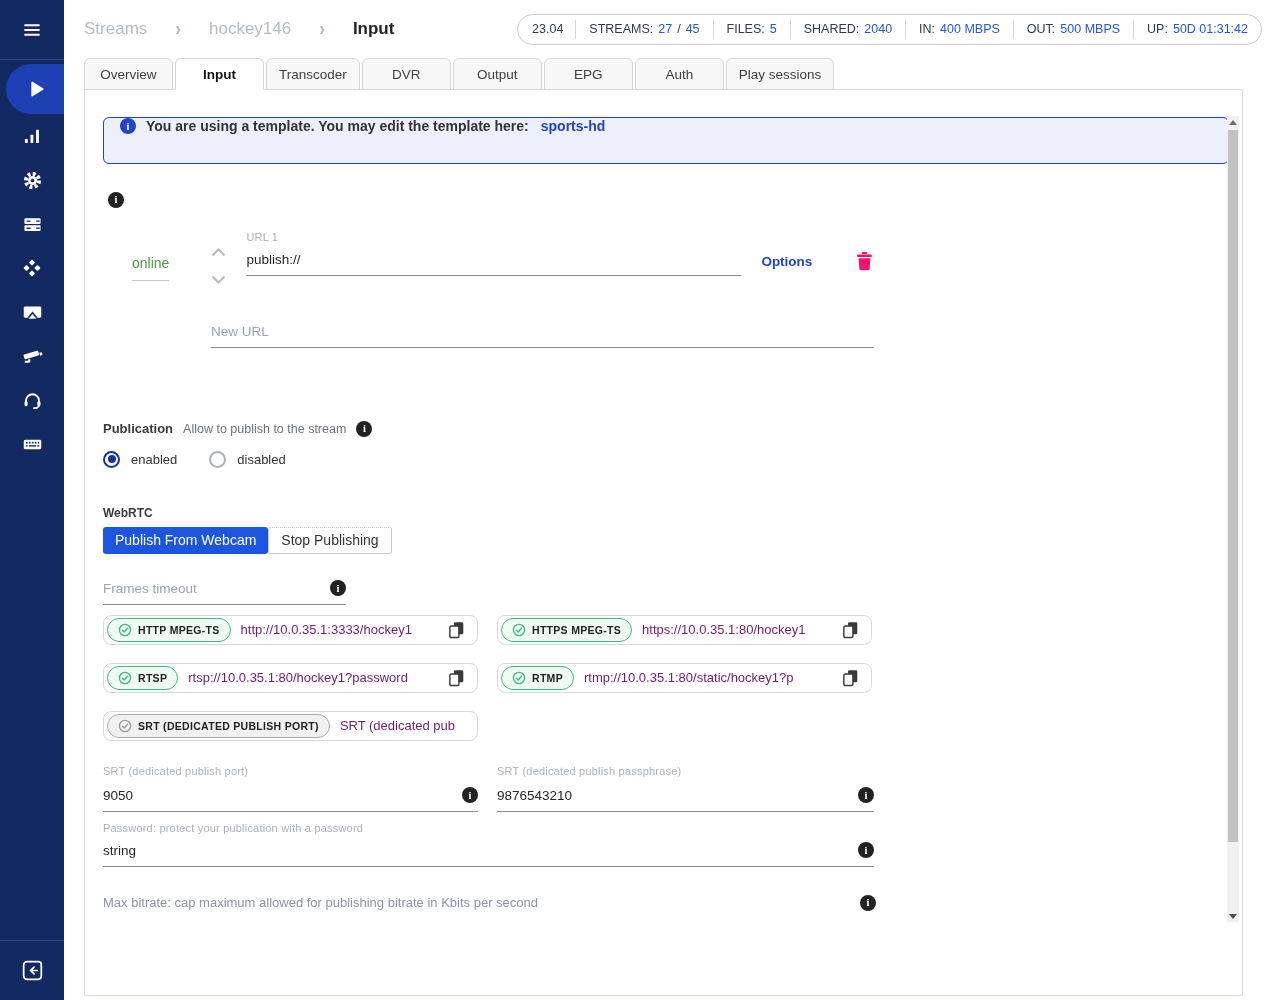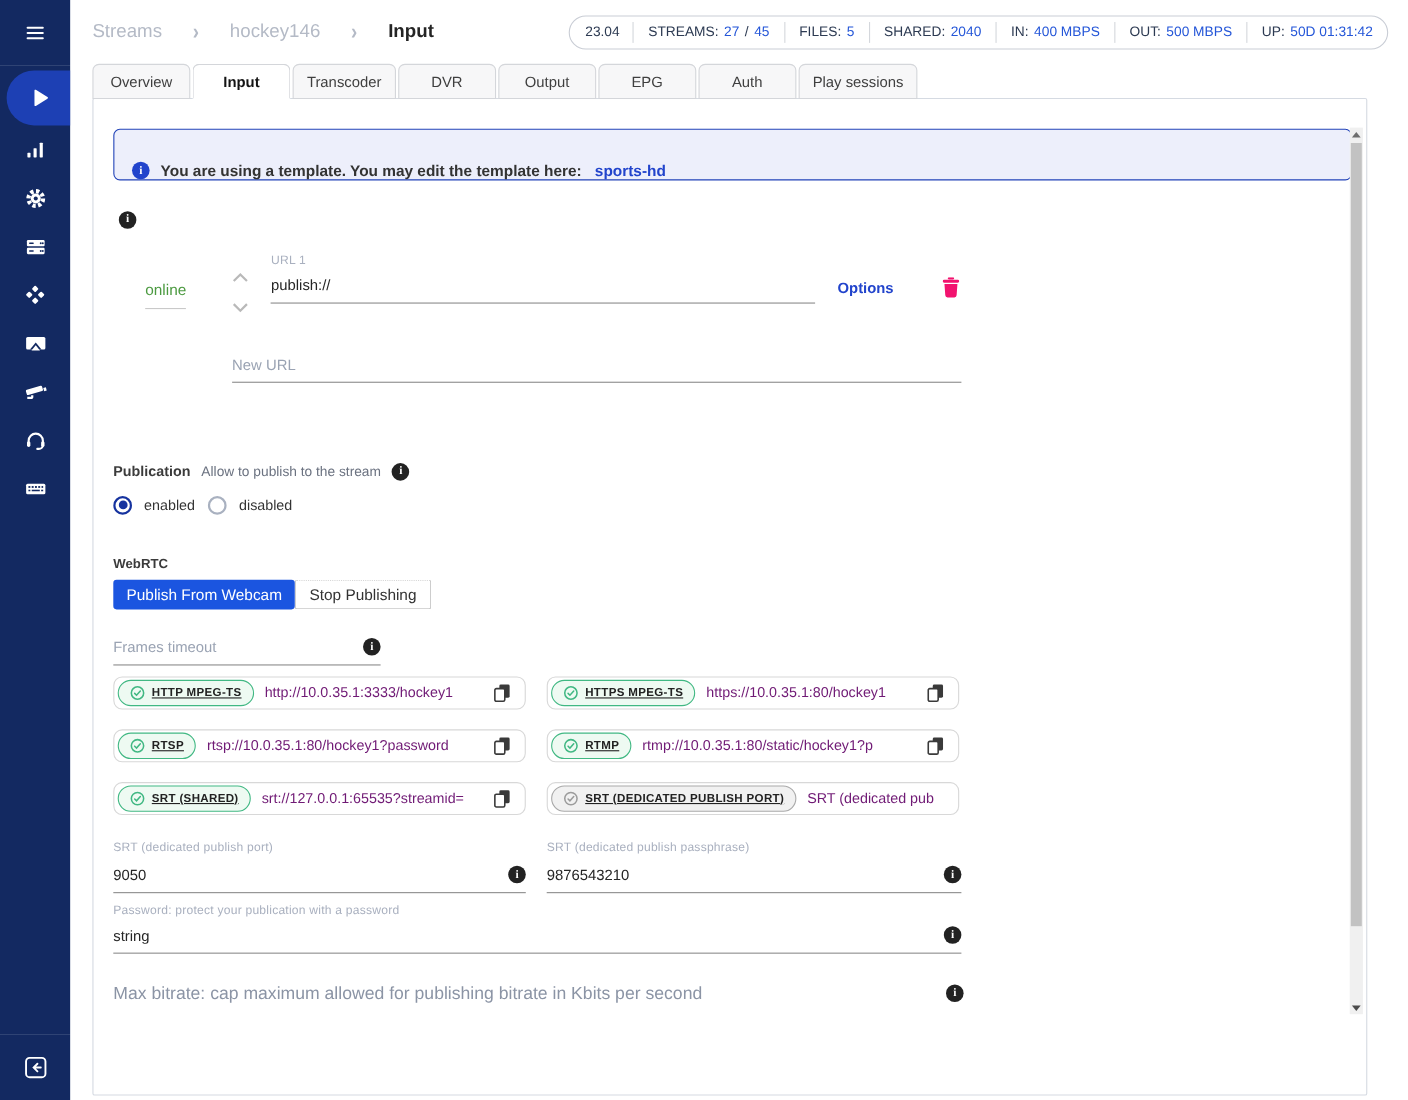--- a/index.html
+++ b/index.html
@@ -33,21 +33,21 @@
 
   
   .tabs { display:flex; margin-left:20px; position:relative; z-index:5; margin-bottom:-1px; }
   .tab { min-width:89px; height:32px; background:#f7f7f8; border:1px solid #d4d6da; border-radius:6px 6px 0 0; display:flex; align-items:center; justify-content:center; font-size:13.5px; color:#3f3f3f; margin-right:2px; padding:0 12px; cursor:pointer; white-space:nowrap; }
   .tab.active { background:#fff; color:#141414; font-weight:700; border-bottom:1px solid #fff; }
 
   
   .panel { margin-left:20px; width:1159px; height:907px; border:1px solid #d5dae2; border-radius:2px; position:relative; background:#fff; }
   .scrollarea { height:830px; overflow:hidden; padding:27px 33px 0 18px; position:relative; }
 
-  .banner { width:1126px; height:47px; background:#edeffb; border:1px solid #2243b8; border-radius:6px; display:flex; align-items:flex-end; padding:0 16px; gap:10px; }
+  .banner { width:1126px; height:47px; background:#edeffb; border:1px solid #2243b8; border-radius:6px; display:flex; align-items:flex-start; padding:0 16px; gap:10px; }
   .banner-text { font-size:14px; font-weight:600; color:#333; }
   .banner-link { font-size:14px; font-weight:700; color:#2244cc; cursor:pointer; margin-left:2px; }
 
   .info { width:16px; height:16px; min-width:16px; border-radius:50%; background:#222; color:#fff; display:inline-flex; align-items:center; justify-content:center; font-size:10.5px; font-weight:700; font-family:"Liberation Serif",serif; cursor:pointer; }
   .info::after { content:"i"; }
   .info.blue { background:#2244cc; }
 
   .stream-info { margin:25px 0 0 5px; }
 
   
@@ -65,50 +65,50 @@
   .trash { margin:21px 0 0 45px; cursor:pointer; line-height:0; }
 
   .newurl { margin:37px 0 0 108px; width:663px; }
 
   
   .pub { margin-top:73px; }
   .pub-head { display:flex; align-items:center; gap:10px; }
   .pub-title { font-size:13px; font-weight:700; color:#3b3b3b; }
   .pub-sub { font-size:12.5px; color:#6b7280; }
   .radios { display:flex; align-items:center; margin-top:14px; }
-  .radio-item { display:flex; align-items:center; gap:11px; cursor:pointer; margin-right:12px; }
+  .radio-item { display:flex; align-items:center; gap:11px; cursor:pointer; margin-right:32px; }
   .radio { width:17px; height:17px; border-radius:50%; border:2px solid #a9b1c0; position:relative; background:#fff; display:inline-block; }
   .radio.on { border-color:#16339f; }
   .radio.on::after { content:""; position:absolute; inset:2.5px; border-radius:50%; background:#16339f; }
   .radio-label { font-size:13px; color:#333; }
 
   
   .webrtc { margin-top:35px; }
   .sec-label { font-size:12px; font-weight:700; color:#3b3b3b; }
   .wbtns { display:flex; margin-top:6px; }
   .btn-blue { height:27px; background:#1b55e0; color:#fff; font-size:14px; border:none; border-radius:3px; padding:0 12px; cursor:pointer; font-family:inherit; }
   .btn-plain { height:27px; background:#fff; color:#333; font-size:14px; border:1px solid #c8c8c8; border-top-style:dotted; border-radius:2px; padding:0 12px; cursor:pointer; font-family:inherit; }
 
   .frames { margin-top:25px; width:243px; }
 
   
   .chips { margin-top:10px; display:grid; grid-template-columns:375px 375px; column-gap:19px; row-gap:18px; }
   .chip { height:30px; border:1px solid #d8d8d8; border-radius:8px; background:#fff; display:flex; align-items:center; padding:0 8px 0 3px; overflow:hidden; }
   .badge { display:flex; align-items:center; gap:6px; border:1px solid #41b883; background:#eefaf2; border-radius:13px; height:24px; padding:0 10px; margin-right:10px; flex-shrink:0; }
-  .badge-label { font-size:10.5px; font-weight:700; color:#222; letter-spacing:.3px; white-space:nowrap;text-decoration:underline; }
+  .badge-label { font-size:10.5px; font-weight:700; color:#222; letter-spacing:.3px; white-space:nowrap; }
   .chip-url { flex:1; font-size:13px; color:#701a75; white-space:nowrap; overflow:hidden; min-width:0; }
   .copy { flex-shrink:0; margin-left:6px; margin-right:4px; cursor:pointer; line-height:0; }
   .chip.off .badge { border-color:#a9a9a9; background:#f1f1f1; }
 
   
   .fgrid { margin-top:24px; display:grid; grid-template-columns:375px 377px; column-gap:19px; }
   .field .flabel { margin-bottom:9px; }
   .fullfield { margin-top:10px; width:771px; }
   .maxbit { margin-top:28px; width:773px; display:flex; align-items:flex-start; justify-content:space-between; }
-  .maxbit-label { font-size:16px; color:#8b94a5; }
+  .maxbit-label { font-size:13px; color:#8b94a5; }
 
   
   .vscroll { position:absolute; top:26px; right:3px; width:12px; height:806px; background:#f0f0f0; }
   .varrow { position:absolute; left:0; width:12px; height:12px; display:flex; align-items:center; justify-content:center; cursor:pointer; }
   .varrow.up { top:0; }
   .varrow.down { bottom:0; }
   .tri-up { width:0; height:0; border-left:4px solid transparent; border-right:4px solid transparent; border-bottom:5px solid #6e6e6e; }
   .tri-down { width:0; height:0; border-left:4px solid transparent; border-right:4px solid transparent; border-top:5px solid #4b4b4b; }
   .vthumb { position:absolute; left:1px; top:14px; width:10px; height:712px; background:#c2c2c2; cursor:pointer; }
 
@@ -409,36 +409,20 @@
               <span class="badge-label">RTMP</span>
             </span>
             <span class="chip-url">rtmp://10.0.35.1:80/static/hockey1?p</span>
             <span class="copy">
               <svg width="17" height="18" viewBox="0 0 20 21">
                   <rect x="7" y="1.5" width="11" height="14" rx="1.6" fill="#3a3a3a"></rect>
                   <rect x="2.2" y="5.8" width="10.6" height="13.6" rx="1.6" fill="#fff" stroke="#3a3a3a" stroke-width="1.7"></rect>
                 </svg>
             </span>
           </div>
-          <div class="chip">
-            <span class="badge">
-              <svg width="14" height="14" viewBox="0 0 24 24" fill="none" stroke="#41b883" stroke-width="2.4">
-                  <circle cx="12" cy="12" r="9.6"></circle>
-                  <path d="M7.6 12.6l2.9 2.9 5.9-6.6" stroke-linecap="round"></path>
-                </svg>
-              <span class="badge-label">SRT (SHARED)</span>
-            </span>
-            <span class="chip-url">srt://127.0.0.1:65535?streamid=</span>
-            <span class="copy">
-              <svg width="17" height="18" viewBox="0 0 20 21">
-                  <rect x="7" y="1.5" width="11" height="14" rx="1.6" fill="#3a3a3a"></rect>
-                  <rect x="2.2" y="5.8" width="10.6" height="13.6" rx="1.6" fill="#fff" stroke="#3a3a3a" stroke-width="1.7"></rect>
-                </svg>
-            </span>
-          </div>
           <div class="chip off">
             <span class="badge">
               <svg width="14" height="14" viewBox="0 0 24 24" fill="none" stroke="#9c9c9c" stroke-width="2.4">
                   <circle cx="12" cy="12" r="9.6"></circle>
                   <path d="M7.6 12.6l2.9 2.9 5.9-6.6" stroke-linecap="round"></path>
                 </svg>
               <span class="badge-label">SRT (DEDICATED PUBLISH PORT)</span>
             </span>
             <span class="chip-url">SRT (dedicated pub</span>
 

